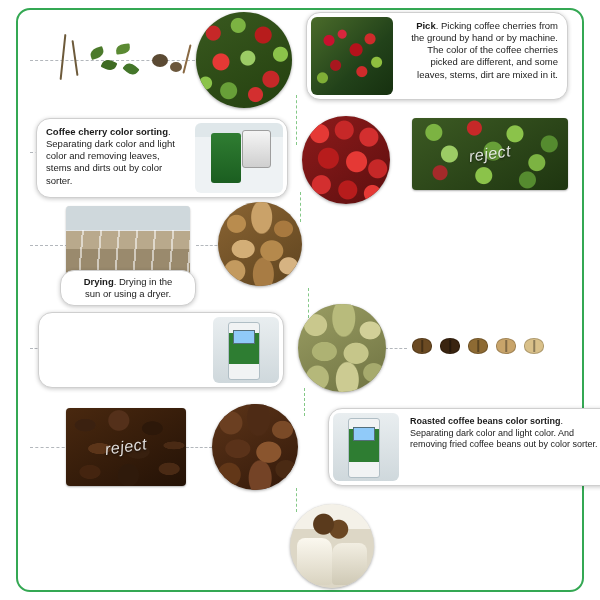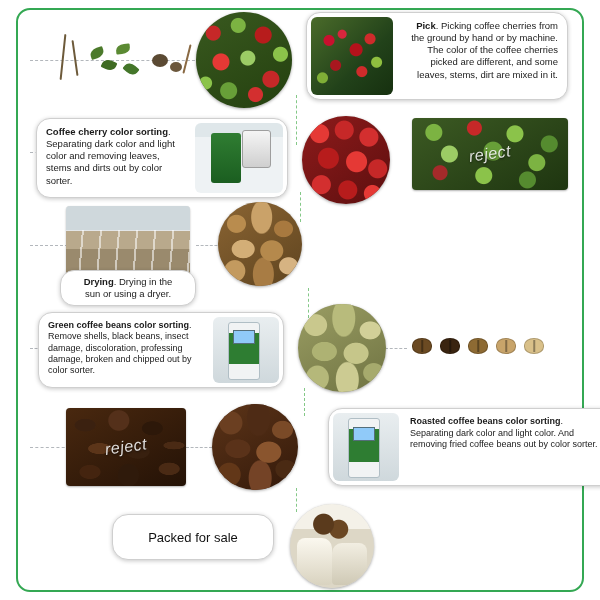--- a/index.html
+++ b/index.html
@@ -438,23 +438,20 @@
   <div class="circle" style="left:218px; top:202px; width:84px; height:84px;">
     <div class="inner bg-parchment"></div>
   </div>
 
 
   <div class="bubble with-img" style="left:38px; top:312px; width:246px; height:76px;">
     <div class="tail tail-right" style="top:30px;"></div>
     <div class="imgslot" style="right:4px; width:66px;">
       <div class="bg-sorter-tall" style="width:100%;height:100%"></div>
     </div>
-    <div class="txt" style="margin-right:70px; font-size:9px; line-height:1.25;">
-      <span class="title">Green coffee beans color sorting</span><span>. Remove shells, black beans, insect damage, discoloration, professing damage, broken and chipped out by color sorter.</span>
-    </div>
   </div>
 
   <div class="circle" style="left:298px; top:304px; width:88px; height:88px;">
     <div class="inner bg-green-beans"></div>
   </div>
 
   <div class="beanrow" style="left:412px; top:338px;">
     <div class="bn" style="background:#6b4a22;"></div>
     <div class="bn" style="background:#3a2410;"></div>
     <div class="bn" style="background:#8d6a33;"></div>
@@ -474,20 +471,17 @@
   <div class="bubble with-img" style="left:328px; top:408px; width:288px; height:78px;">
     <div class="tail tail-left" style="top:28px;"></div>
     <div class="imgslot" style="left:4px; width:66px;">
       <div class="bg-sorter-tall" style="width:100%;height:100%"></div>
     </div>
     <div class="txt" style="margin-left:72px; font-size:9px; line-height:1.28;">
       <span class="title">Roasted coffee beans color sorting</span><span>. Separating dark color and light color. And removing fried coffee beans out by color sorter.</span>
     </div>
   </div>
 
-  <div class="packed" style="left:112px; top:514px; width:160px; height:44px;">
-    <span>Packed for sale</span>
-  </div>
 
   <div class="circle" style="left:290px; top:504px; width:84px; height:84px;">
     <div class="inner bg-sacks"></div>
   </div>
 </div>
 
 </body></html>

